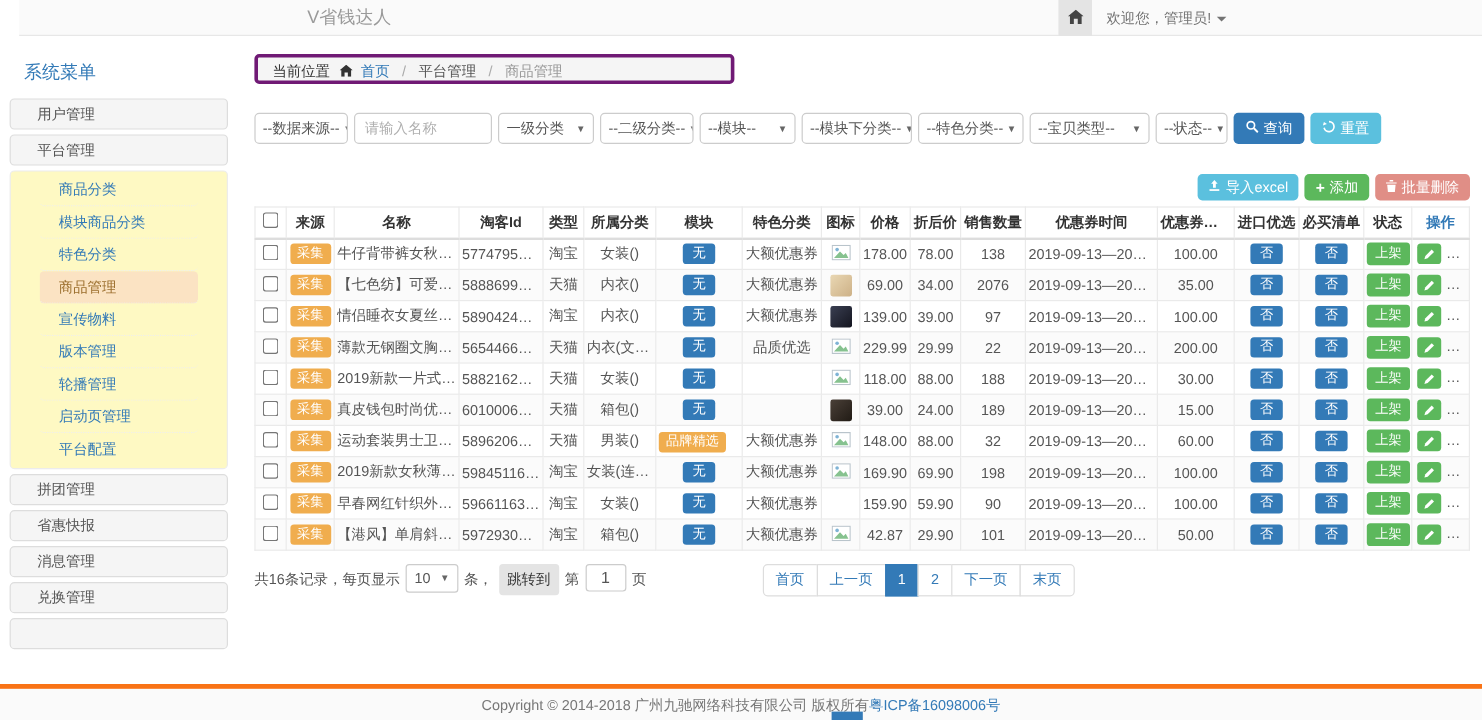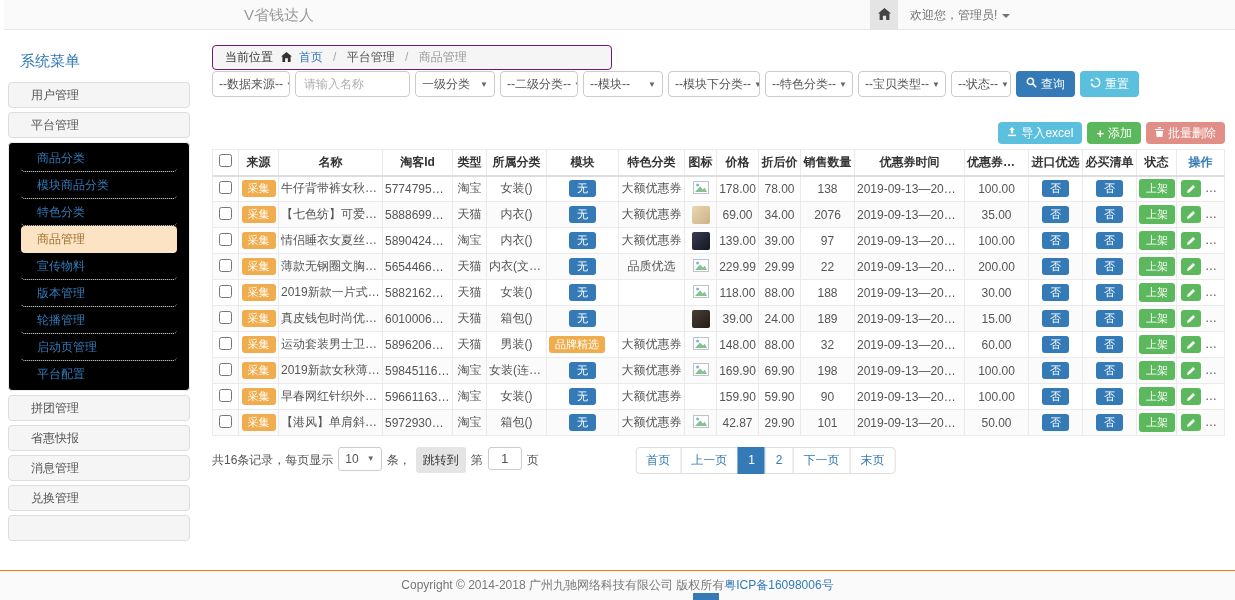--- a/index.html
+++ b/index.html
@@ -1,50 +1,50 @@
 <!DOCTYPE html>
 <html><head>
 <meta charset="utf-8">
 <style>
   *{box-sizing:border-box;margin:0;padding:0}
   body{width:1235px;height:600px;position:relative;overflow:hidden;background:#fff;
        font-family:"Liberation Sans","DejaVu Sans",sans-serif;font-size:12px;color:#555}
   
-  .topbar{position:absolute;top:0;left:4px;right:0;height:30px;background:#fafafa;border-bottom:1px solid #e7e7e7;z-index:2}
+  .topbar{position:absolute;top:0;left:16px;right:0;height:30px;background:#fafafa;border-bottom:1px solid #e7e7e7;z-index:2}
   .brand{position:absolute;left:240px;top:0;line-height:30px;font-size:15px;color:#9a9a9a}
   .home-box{position:absolute;left:866px;top:0;width:28px;height:30px;background:#e4e4e4;display:flex;align-items:center;justify-content:center;cursor:pointer}
   .welcome{position:absolute;left:906px;top:0;line-height:30px;color:#737373;cursor:pointer}
   .caret{display:inline-block;margin-left:5px;width:0;height:0;border-left:4px solid transparent;border-right:4px solid transparent;border-top:4px solid #737373;vertical-align:middle}
   
   .sidebar{position:absolute;left:8px;top:48px;width:182px;z-index:1}
   .sidebar-title{color:#337ab7;font-size:15px;font-weight:normal;height:26px;line-height:26px;padding-left:12px;margin-bottom:8px}
   .acc{background:#f5f5f5;border:1px solid #ddd;border-radius:4px;height:26px;line-height:24px;padding-left:22px;margin-bottom:4px;color:#555;cursor:pointer}
-  .submenu{border:1px solid #ececec;border-radius:4px;margin-bottom:4px;padding:2px 12px;background:#000000}
+  .submenu{border:1px solid #ececec;border-radius:4px;margin-bottom:4px;padding:2px 24px;background:#fef9c3}
   .submenu-item{height:27px;line-height:27px;padding-left:16px;color:#337ab7;border-bottom:1px dotted #eee;cursor:pointer;border-radius:4px}
   .submenu-item:last-child{border-bottom:none}
   .submenu-item.active{background:#fbe3c3;color:#9c6f2e}
   
   .main{position:absolute;left:212px;top:45px;width:1013px;z-index:1}
-  .breadcrumb{width:400px;background:#f5f5f5;border:1px solid #701a75;border-radius:4px;height:25px;line-height:23px;padding:0 12px;color:#333;margin-bottom:1px}
+  .breadcrumb{width:400px;background:#f5f5f5;border:3px solid #701a75;border-radius:4px;height:25px;line-height:23px;padding:0 12px;color:#333;margin-bottom:24px}
   .breadcrumb .sep{color:#aaa;margin:0 7px}
   .breadcrumb .bc-home{color:#337ab7;margin-left:3px;cursor:pointer}
   .breadcrumb .bc-mid{color:#555}
   .breadcrumb .bc-cur{color:#999}
   .filter-bar{display:flex;gap:5px;align-items:flex-end;margin-bottom:25px}
   .fselect{height:26px;border:1px solid #ccc;border-radius:4px;background:#fff;display:flex;align-items:center;justify-content:space-between;padding:0 6px;color:#555;cursor:pointer;white-space:nowrap;overflow:hidden}
   .fcaret{color:#666;font-size:8px;margin-left:3px;flex:0 0 auto}
   .ftext{height:26px;border:1px solid #ccc;border-radius:4px;padding:0 8px;width:115px;color:#1d4ed8;font-size:12px;font-family:inherit}
   .ftext::placeholder{color:#b0b0b0}
   [data-name="filter-data-source"]{width:78px}
   [data-name="filter-level1-category"]{width:80px}
   [data-name="filter-level2-category"]{width:78px}
   [data-name="filter-module"]{width:80px}
   [data-name="filter-module-sub-category"]{width:92px}
   [data-name="filter-feature-category"]{width:88px}
-  [data-name="filter-item-type"]{width:88px}
+  [data-name="filter-item-type"]{width:100px}
   [data-name="filter-status"]{width:60px}
   .btn{display:inline-flex;align-items:center;gap:4px;border:none;border-radius:4px;color:#fff;font-size:12px;height:26px;padding:0 10px;cursor:pointer;font-family:inherit}
   .btn-primary{background:#337ab7}
   .btn-info{background:#5bc0de}
   .btn-success{background:#5cb85c}
   .btn-danger-light{background:#e08e86}
   .btn-sm{height:22px;padding:0 9px}
   .toolbar{display:flex;justify-content:flex-end;gap:5px;margin-bottom:5px}
   .plus{font-weight:bold;font-size:13px;line-height:1}
   
@@ -69,21 +69,21 @@
   .pager-left{display:flex;gap:5px;color:#555;line-height:26px}
   .pp-select{height:24px;border:1px solid #ccc;border-radius:3px;display:inline-flex;align-items:center;padding:0 6px;gap:5px;background:#fff;cursor:pointer}
   .jump-btn{background:#e4e4e4;border:none;border-radius:3px;color:#333;padding:4px 7px;font-size:12px;cursor:pointer;font-family:inherit}
   .page-input{width:34px;height:23px;border:1px solid #ccc;border-radius:3px;text-align:center;font-family:inherit;color:#555}
   .pager{position:absolute;left:50%;top:0;transform:translateX(-32%);display:flex}
   .pg{min-width:28px;padding:0 10px;height:27px;line-height:25px;border:1px solid #ddd;margin-left:-1px;color:#337ab7;text-align:center;cursor:pointer;background:#fff}
   .pg:first-child{border-radius:4px 0 0 4px;margin-left:0}
   .pg:last-child{border-radius:0 4px 4px 0}
   .pg.active{background:#337ab7;color:#fff;border-color:#337ab7}
   
-  .footer{position:absolute;left:0;right:0;top:570px;height:30px;background:#fafafa;border-top:1px solid #f97316;text-align:center;line-height:29px;color:#777;z-index:5}
+  .footer{position:absolute;left:0;right:0;top:570px;height:30px;background:#fafafa;border-top:4px solid #f97316;text-align:center;line-height:29px;color:#777;z-index:5}
   .footer a{color:#337ab7;text-decoration:none}
   .bottom-blue{position:absolute;left:693px;top:593px;width:26px;height:7px;background:#337ab7;z-index:6}
 </style>
 </head>
 <body>
 
 <div class="topbar" data-name="top-header">
   <div class="brand" data-name="app-title">V省钱达人</div>
   <div class="home-box" data-name="home-button">
     <span data-name="home-icon">

